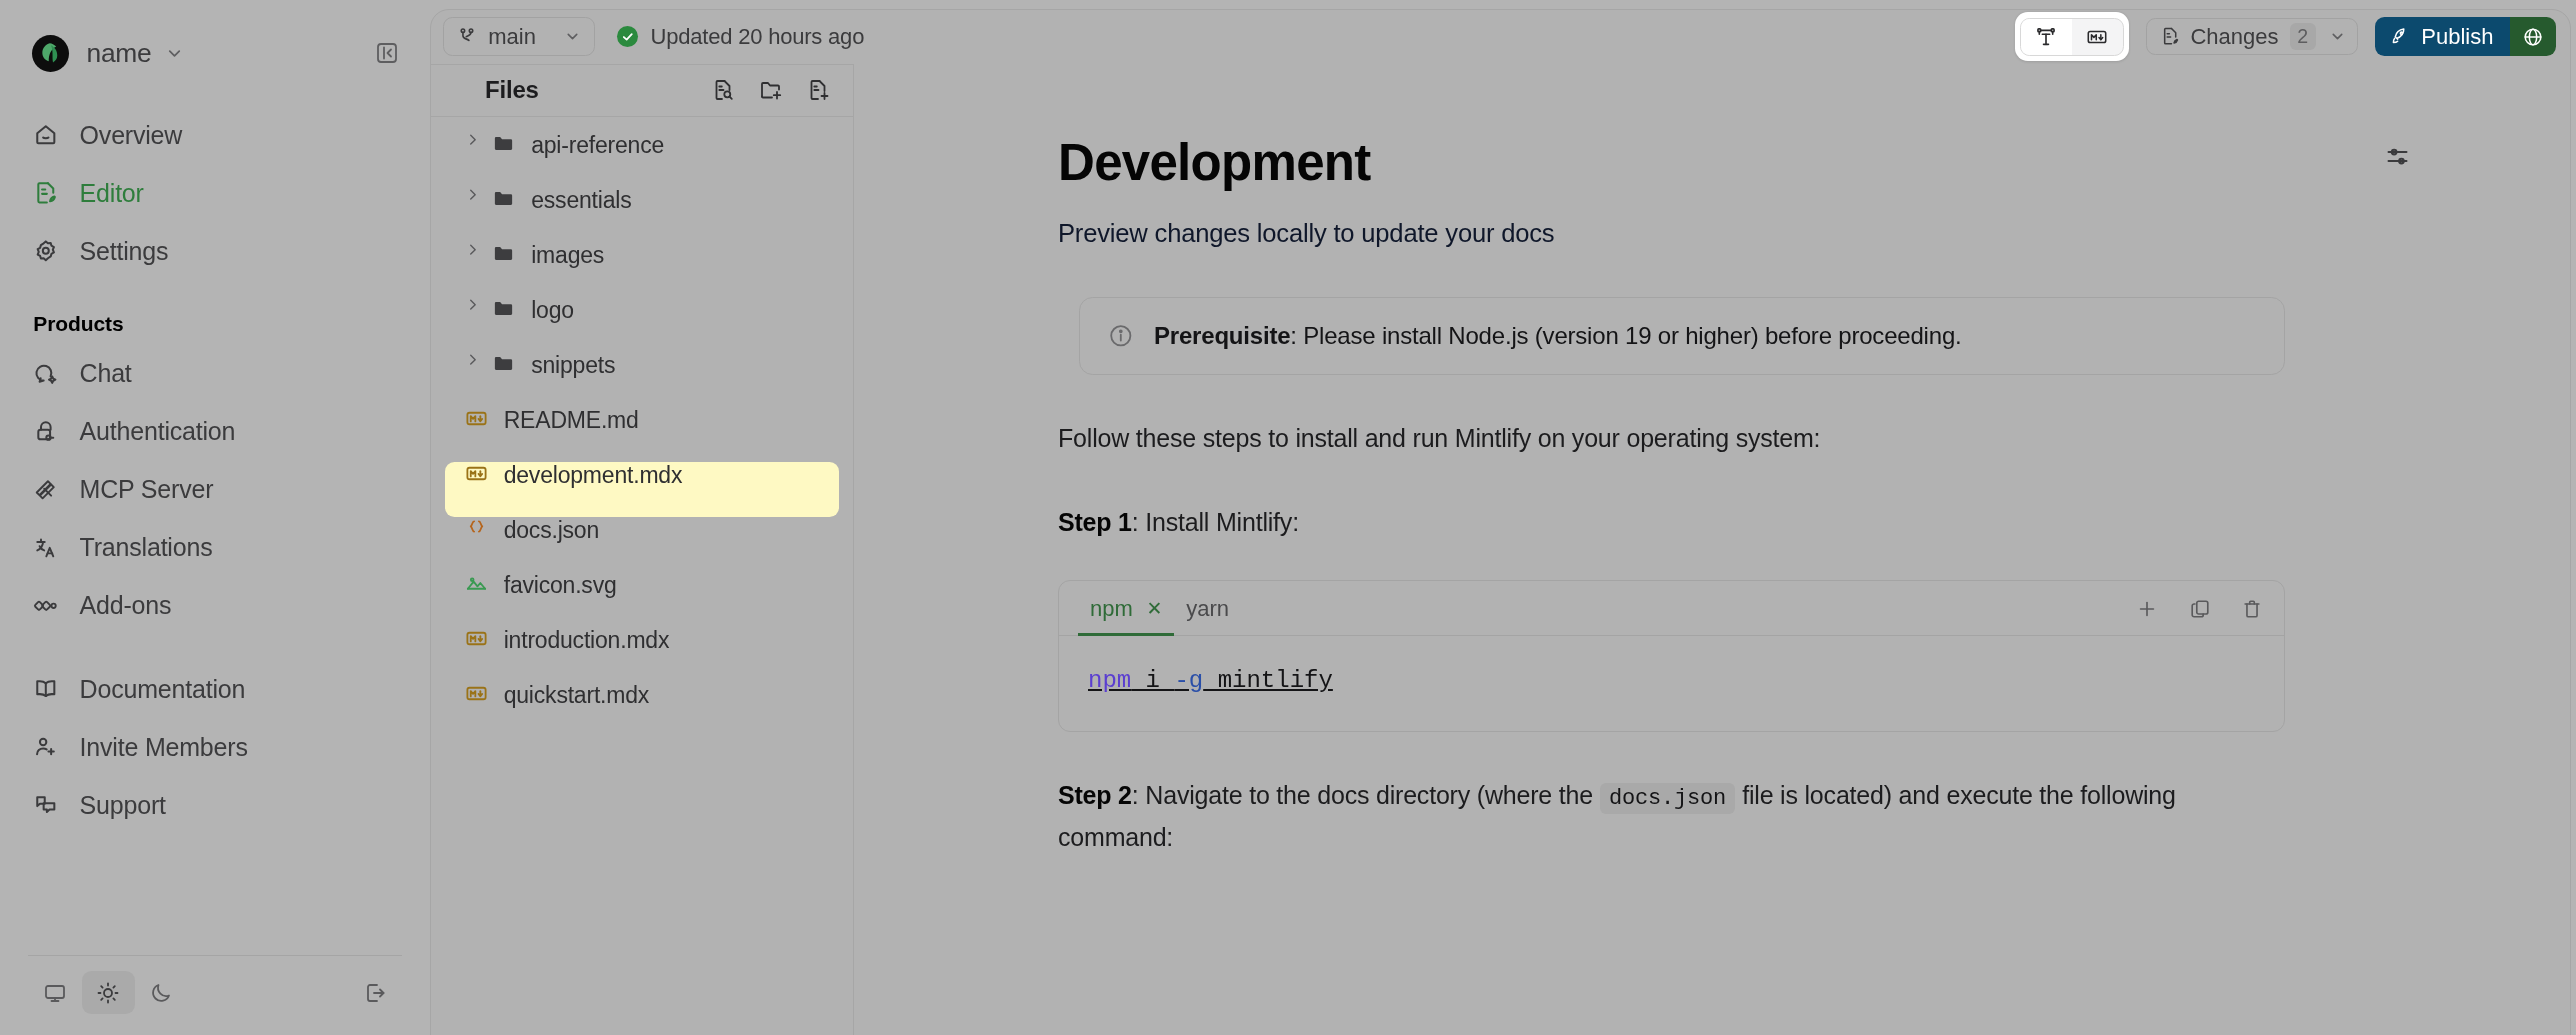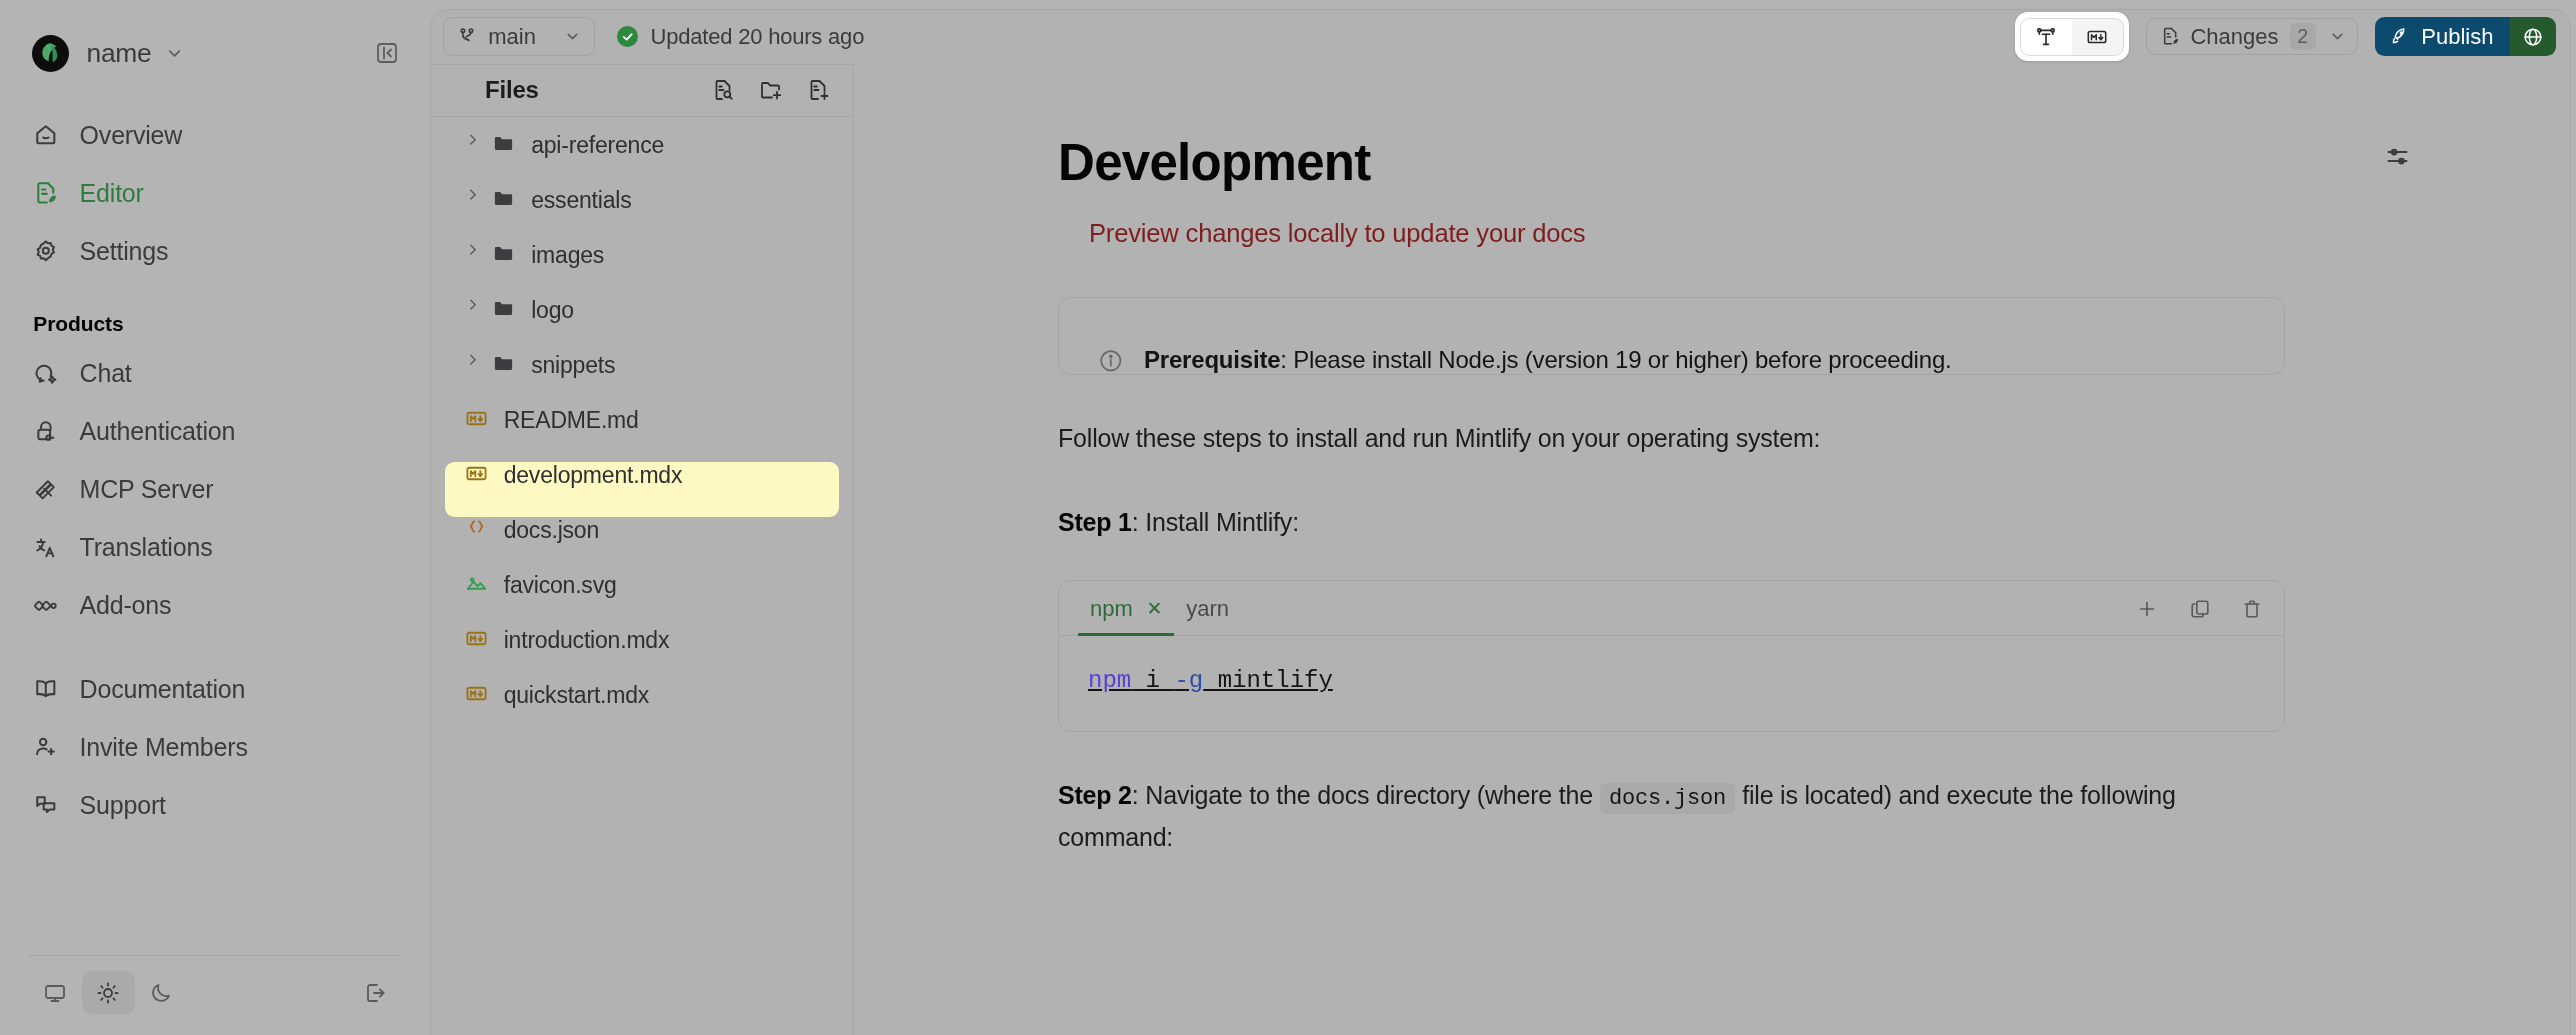--- a/index.html
+++ b/index.html
@@ -190,25 +190,25 @@
   #doc-content { width: 1227px; margin-left: 204px; }
   #doc-settings-icon {
     position: absolute; right: 157px; top: 77px;
     width: 31px; height: 31px; display: flex; align-items: center; justify-content: center;
   }
   #doc-title {
     font-size: 51px; font-weight: bold; color: #050505;
     letter-spacing: -0.7px; line-height: 1;
   }
   #doc-subtitle {
-    font-size: 25.6px; color: #7f1d1d; margin-top: 31px; letter-spacing: -0.2px; margin-left: 31px;
+    font-size: 25.6px; color: #0f172a; margin-top: 31px; letter-spacing: -0.2px;
   }
   .callout {
     margin-top: 49px; border: 0.9px solid #a4a4a4; border-radius: 13.6px;
-    height: 78px; display: flex; align-items: flex-end; padding: 0 37px;
+    height: 78px; display: flex; align-items: center; padding: 0 26px; margin-left: 21px;
   }
   .callout .ico { width: 29px; flex: 0 0 29px; display:flex; align-items:center; justify-content:center; margin-right: 19px; }
   .callout-text { font-size: 24px; color: #141416; letter-spacing: -0.2px; }
   .callout-text b { font-weight: bold; }
   .para {
     margin-top: 43px; font-size: 25px; color: #1c1c1e; letter-spacing: -0.2px;
     line-height: 1.65;
   }
   .para b { font-weight: bold; color: #050505; }
   code.inline {

